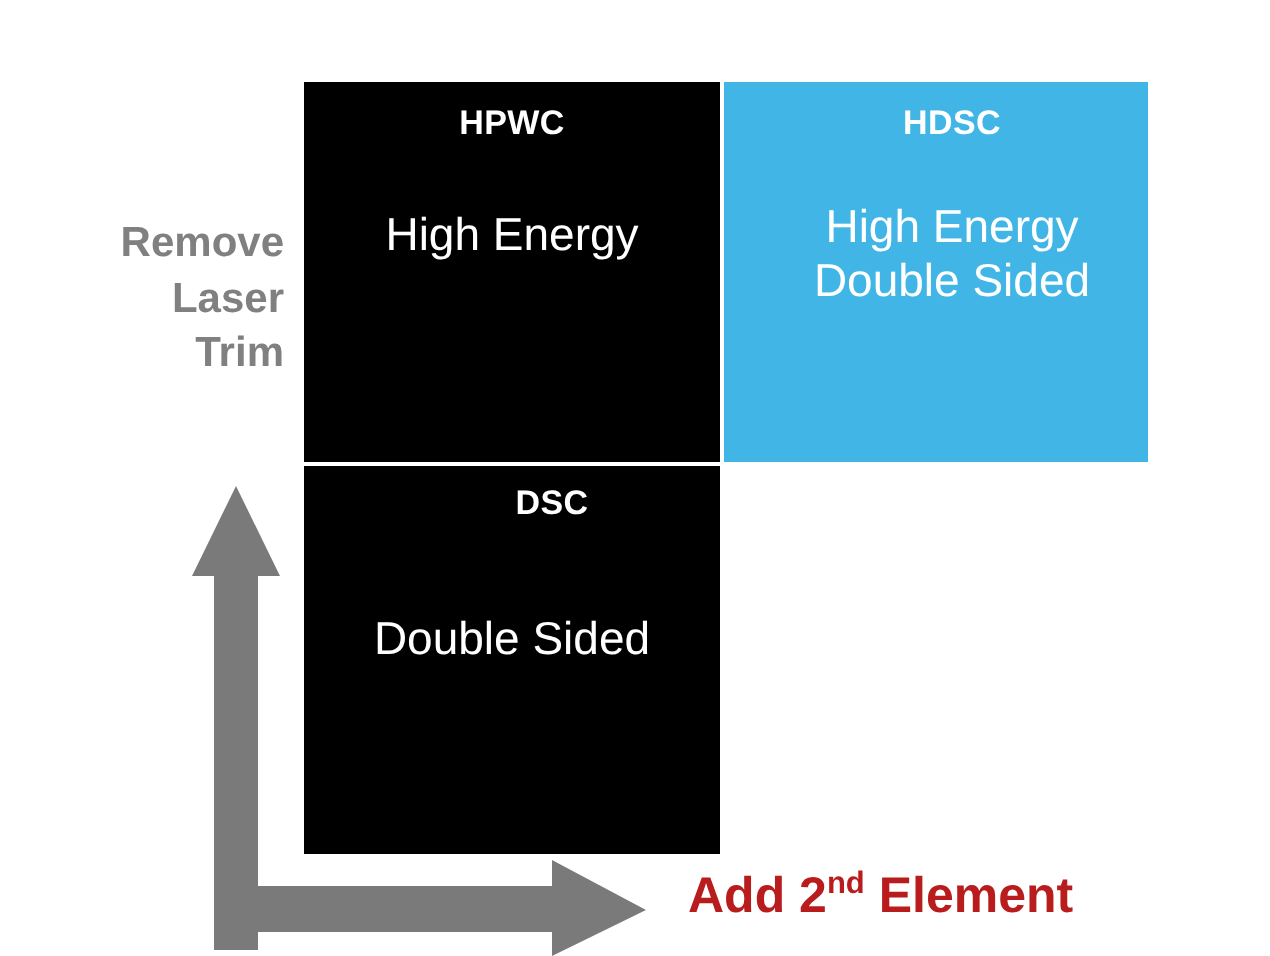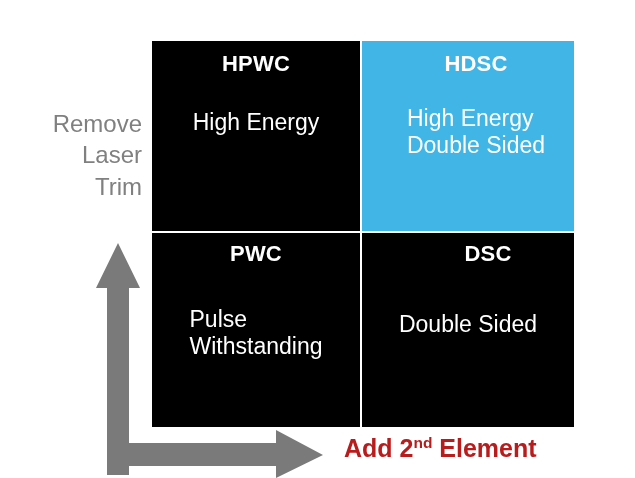--- a/index.html
+++ b/index.html
@@ -37,32 +37,32 @@
     align-items: center;
     overflow: hidden;
     box-sizing: border-box;
   }
   .cell.dark  { background: #000000; }
   .cell.accent{ background: #41b6e6; padding-left: 16px; }
 
   .cell-title {
     color: #ffffff;
     font-weight: bold;
-    font-size: 22px;
+    font-size: 17px;
     line-height: 1.0;
     letter-spacing: 0.2px;
     text-align: center;
     white-space: nowrap;
   }
   .cell-desc {
     color: #ffffff;
     font-weight: normal;
     font-size: 23px;
     line-height: 1.17;
-    text-align: left;
+    text-align: center;
     white-space: pre-line;
   }
 
   
   #cell-hpwc .cell-title { margin-top: 12px; }
   #cell-hpwc .cell-desc  { margin-top: 34px; }
 
   #cell-hdsc .cell-title { margin-top: 12px; }
   #cell-hdsc .cell-desc  { margin-top: 30px; }
 
@@ -83,22 +83,22 @@
   }
 
   
   #y-axis-label {
     position: absolute;
     left: 0px;
     top: 108px;
     width: 142px;
     text-align: right;
     color: #808080;
-    font-weight: normal;
-    font-size: 24px;
+    font-weight: bold;
+    font-size: 21px;
     line-height: 1.31;
     white-space: pre-line;
   }
 
   #x-axis-label {
     position: absolute;
     left: 344px;
     top: 436px;
     color: #b91c1c;
     font-weight: bold;
@@ -121,25 +121,20 @@
     <div class="cell-title">HPWC</div>
     <div class="cell-desc">High Energy</div>
   </div>
 
   <div class="cell accent" id="cell-hdsc">
     <div class="cell-title">HDSC</div>
     <div class="cell-desc">High Energy
 Double Sided</div>
   </div>
 
-  <div class="cell dark" id="cell-pwc">
-    <div class="cell-title">PWC</div>
-    <div class="cell-desc">Pulse
-Withstanding</div>
-  </div>
 
   <div class="cell dark" id="cell-dsc">
     <div class="cell-title">DSC</div>
     <div class="cell-desc">Double Sided</div>
   </div>
 
 </div>
 
 <svg id="axis-arrows" viewBox="0 0 635 478" width="635" height="478">
 

